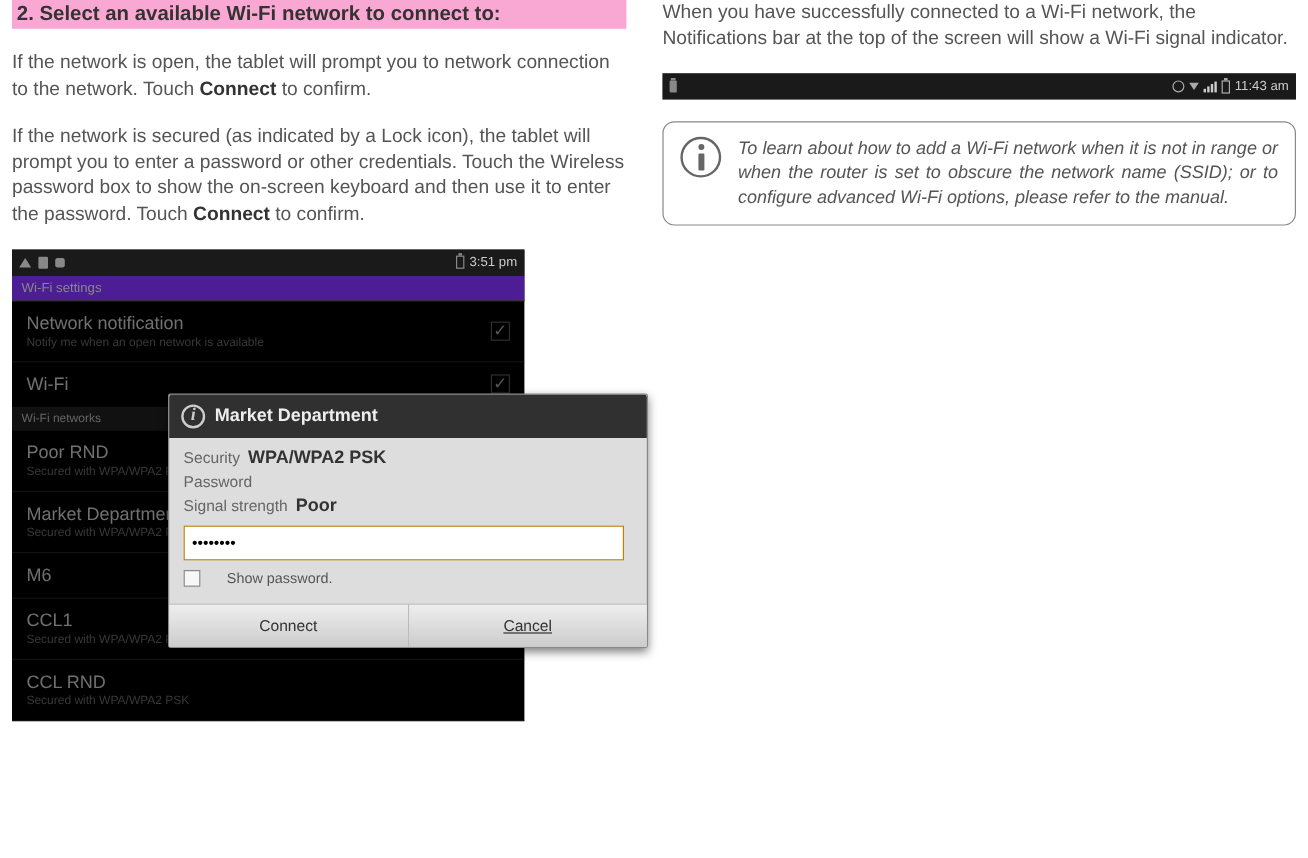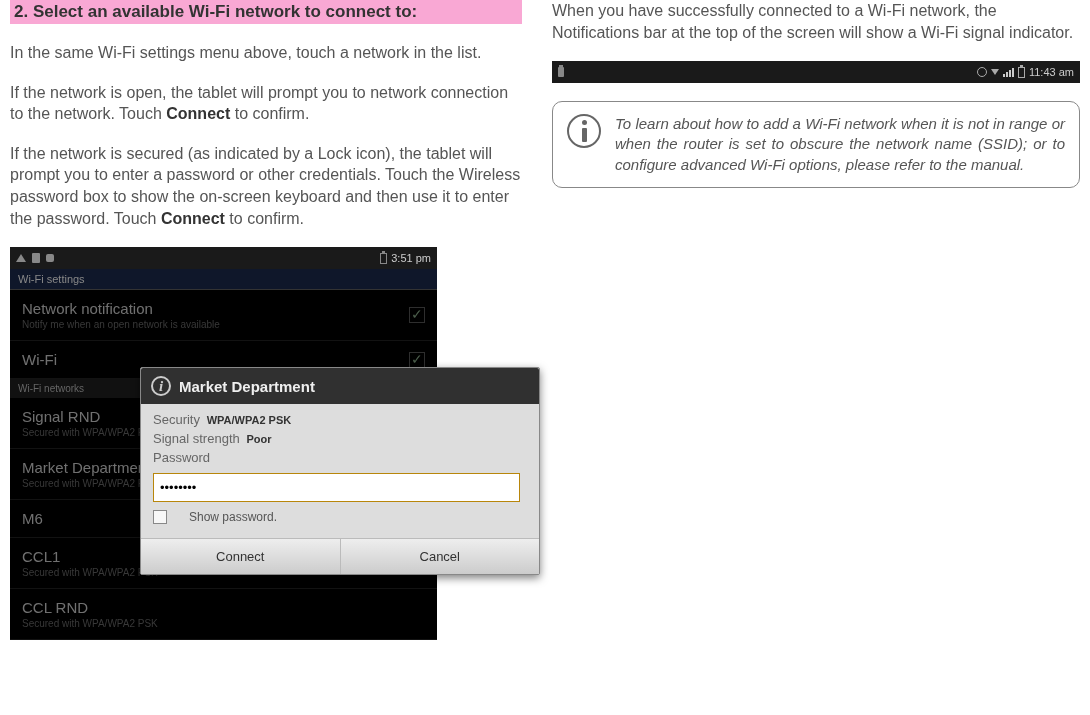--- a/index.html
+++ b/index.html
@@ -57,21 +57,21 @@
       color: #ccc;
     }
     .status-left { display: flex; gap: 6px; align-items: center; }
     .status-right { display: flex; gap: 4px; align-items: center; }
     .icon-triangle { width:0; height:0; border-left:5px solid transparent; border-right:5px solid transparent; border-bottom:8px solid #888; }
     .icon-usb { width: 8px; height: 10px; background: #888; border-radius: 1px; }
     .icon-other { width: 8px; height: 8px; background: #888; border-radius: 2px; }
     .icon-batt { width: 7px; height: 11px; border: 1px solid #888; position: relative; }
     .icon-batt::before { content:''; position:absolute; top:-3px; left:1px; width:3px; height:2px; background:#888; }
     .settings-header {
-      background: #0f172a;
+      background: #4c1d95;
       padding: 4px 8px;
       font-size: 11px;
       color: #888;
       border-bottom: 1px solid #333;
     }
     .settings-row {
       padding: 10px 12px;
       border-bottom: 1px solid #222;
       display: flex;
       justify-content: space-between;
@@ -110,39 +110,39 @@
       border-top-left-radius: 2px;
       border-top-right-radius: 2px;
     }
     .info-icon {
       width: 20px; height: 20px; border: 2px solid #ccc; border-radius: 50%;
       display: inline-flex; align-items: center; justify-content: center;
       color: #ccc; font-weight: bold; font-family: Georgia, serif; font-style: italic;
     }
     .dialog-body { padding: 8px 12px 4px; }
     .dialog-body .label { color: #666; font-size: 13px; display: inline-block; }
-    .dialog-body .val { font-weight: bold; font-size: 11px; margin-top: 32px; }
+    .dialog-body .val { font-weight: bold; font-size: 15px; margin-top: 32px; }
     .dialog-body .row { margin-bottom: 4px; }
     .pwd-input {
       width: 98%;
       border: 1.5px solid #b8860b;
       padding: 6px 6px;
       font-size: 13px;
       background: #fff;
       margin: 4px 0 8px;
     }
     .show-pwd { display: flex; align-items: center; gap: 22px; font-size: 12px; color: #555; margin-bottom: 10px; }
     .show-pwd .cb { width: 14px; height: 14px; border: 1px solid #888; background: #f7f7f7; }
     .dialog-buttons { display: flex; border-top: 1px solid #bbb; }
     .dialog-buttons .btn {
       flex: 1; text-align: center; padding: 10px 0;
       background: linear-gradient(#eee,#ccc); font-size: 13px; color: #333;
       border-right: 1px solid #bbb;
     }
-    .dialog-buttons .btn:last-child { border-right: none; }
+    .dialog-buttons .btn:last-child { border-right: none; text-decoration: underline; }
     
     
     .notif-bar {
       width: 528px;
       height: 22px;
       background: #1a1a1a;
       display: flex;
       justify-content: space-between;
       align-items: center;
       padding: 0 6px;
@@ -194,21 +194,20 @@
     .icon-batt2::before{content:'';position:absolute;top:-3px;left:1px;width:3px;height:2px;background:#aaa;}
   </style>
 </head>
 <body>
 
 <div class="page">
 
   <div class="col col-left">
     <div class="step-heading">2.   Select an available Wi-Fi network to connect to:</div>
     
-    <p class="para">In the same Wi-Fi settings menu above, touch a network in the list.</p>
     
     <p class="para">
       <span>If the network is open, the tablet will prompt you to network connection to the network. Touch </span><span class="bold">Connect</span><span> to confirm.</span>
     </p>
     
     <p class="para">
       <span>If the network is secured (as indicated by a Lock icon), the tablet will prompt you to enter a password or other credentials.  Touch the Wireless password box to show the on-screen keyboard and then use it to enter the password. Touch </span><span class="bold">Connect</span><span> to confirm.</span>
     </p>
     
     
@@ -238,21 +237,21 @@
         <div>
           <div class="title">Wi-Fi</div>
         </div>
         <div class="check on"></div>
       </div>
 
       <div class="section-label faded">Wi-Fi networks</div>
 
       <div class="settings-row faded">
         <div>
-          <div class="title">Signal RND</div>
+          <div class="title">Poor RND</div>
           <div class="sub">Secured with WPA/WPA2 PSK</div>
         </div>
         <span class="wifi-sig"></span>
       </div>
 
       <div class="settings-row faded">
         <div>
           <div class="title">Market Department</div>
           <div class="sub">Secured with WPA/WPA2 PSK</div>
         </div>
@@ -285,24 +284,24 @@
       <div class="dialog">
         <div class="dialog-header">
           <span class="info-icon">i</span>
           <span>Market Department</span>
         </div>
         <div class="dialog-body">
           <div class="row">
             <span class="label">Security</span>&nbsp;&nbsp;<span class="val">WPA/WPA2 PSK</span>
           </div>
           <div class="row">
+            <span class="label">Password</span>
+          </div>
+          <div class="row">
             <span class="label">Signal strength</span>&nbsp;&nbsp;<span class="val">Poor</span>
-          </div>
-          <div class="row">
-            <span class="label">Password</span>
           </div>
           <input class="pwd-input" type="text" value="••••••••" style="">
           <div class="show-pwd">
             <span class="cb"></span>
             <span>Show password.</span>
           </div>
         </div>
         <div class="dialog-buttons">
           <div class="btn">Connect</div>
           <div class="btn">Cancel</div>

